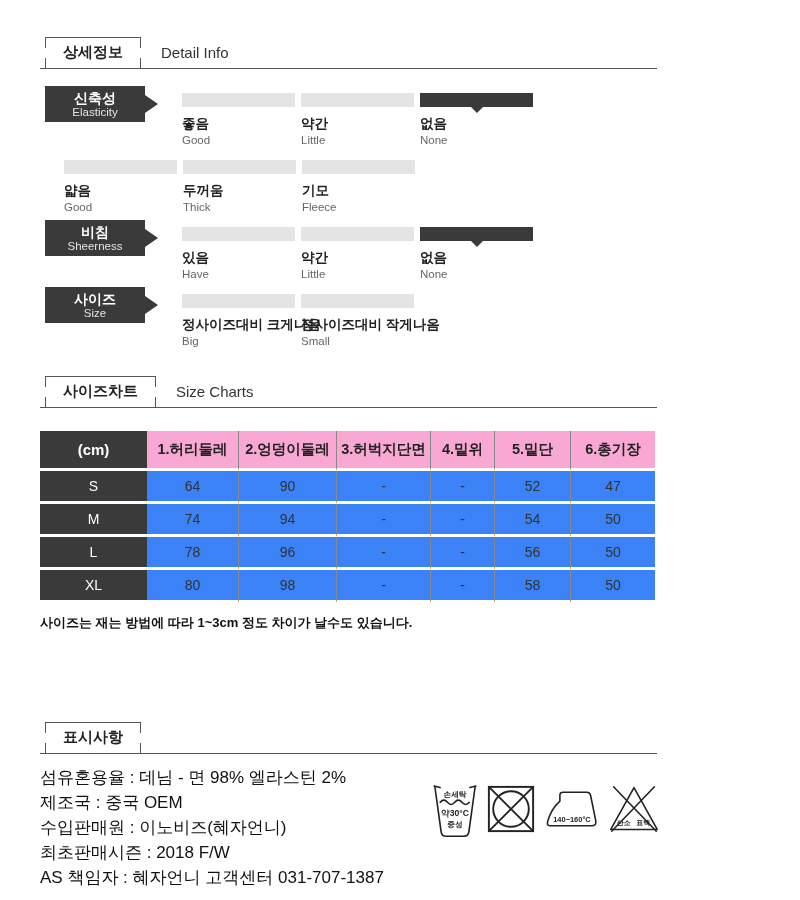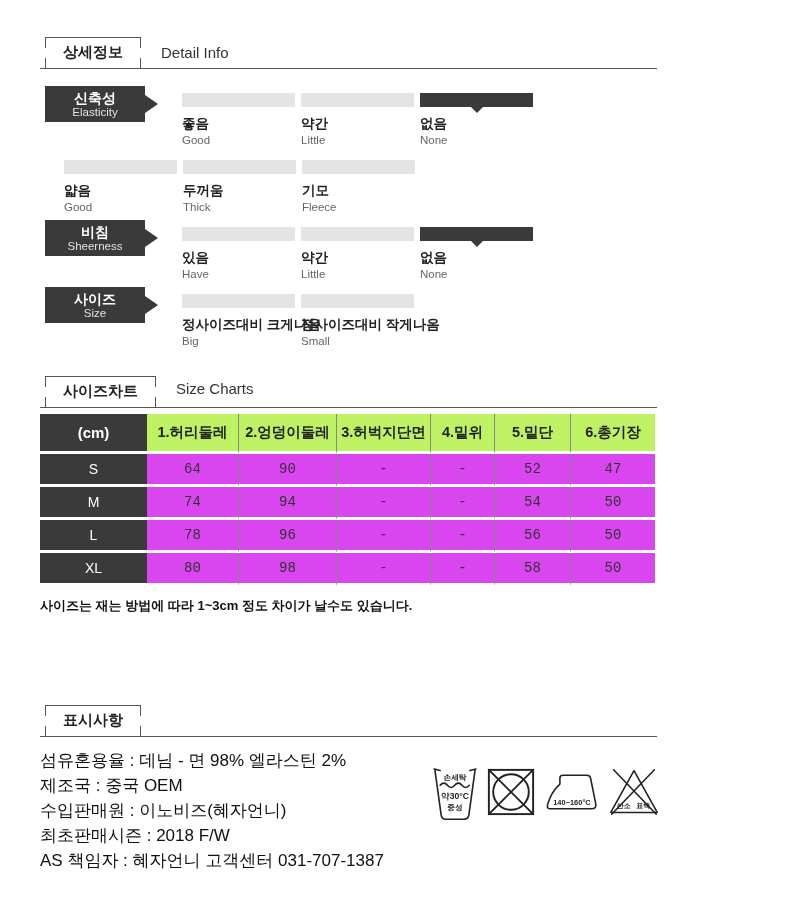--- a/index.html
+++ b/index.html
@@ -28,27 +28,27 @@
   .options { display:flex; margin-left:24px; padding-top:7px; }
   .option { width:113px; margin-right:6px; }
   .bar { position:relative; height:14px; background:#e4e4e4; }
   .option.selected .bar { background:#3a3a3a; }
   .option.selected .bar::after { content:""; position:absolute; left:50%; top:100%; transform:translateX(-50%);
       border:6px solid transparent; border-top:6px solid #3a3a3a; border-bottom:none; }
   .opt-ko { margin-top:8px; font-size:13.5px; font-weight:bold; color:#222; white-space:nowrap; }
   .opt-en { margin-top:1px; font-size:11.5px; color:#666; white-space:nowrap; }
 
   
-  .size-chart-header { margin-top:31px;align-items:center; }
-  table.size-chart { margin-top:6px; width:615px; border-collapse:separate; border-spacing:0; table-layout:fixed; }
+  .size-chart-header { margin-top:31px; }
+  table.size-chart { margin-top:23px; width:615px; border-collapse:separate; border-spacing:0; table-layout:fixed; }
   .size-chart th, .size-chart td { border-bottom:3px solid #fff; text-align:center; vertical-align:middle; }
-  .size-chart thead th { height:40px; background:#bef264; font-size:14.5px; font-weight:bold; color:#222; }
+  .size-chart thead th { height:40px; background:#f9a8d4; font-size:14.5px; font-weight:bold; color:#222; }
   .size-chart thead th.dark { background:#3a3a3a; color:#fff; font-size:15px; }
   .size-chart tbody th { background:#3a3a3a; color:#fff; font-weight:normal; font-size:14px; height:33px; }
-  .size-chart tbody td { background:#d946ef; font-size:14px; color:#333; height:33px;font-family:Liberation Mono, monospace; }
+  .size-chart tbody td { background:#3b82f6; font-size:14px; color:#333; height:33px; }
   .size-chart .sep { border-left:1px solid #888; }
   .chart-note { margin-top:11px; font-size:13px; font-weight:bold; color:#111; }
 
   
   .care-header { margin-top:90px; }
   .care-body { position:relative; margin-top:11px; }
   .care-line { font-size:17px; font-weight:normal; color:#111; line-height:25px; white-space:nowrap; }
   .care-icons { position:absolute; top:12px; right:-3px; display:flex; align-items:center; }
   .care-icons svg { display:block; margin-left:9px; }
   .icon-stroke { fill:none; stroke:#222; stroke-width:1.7; stroke-linecap:round; stroke-linejoin:round; }

